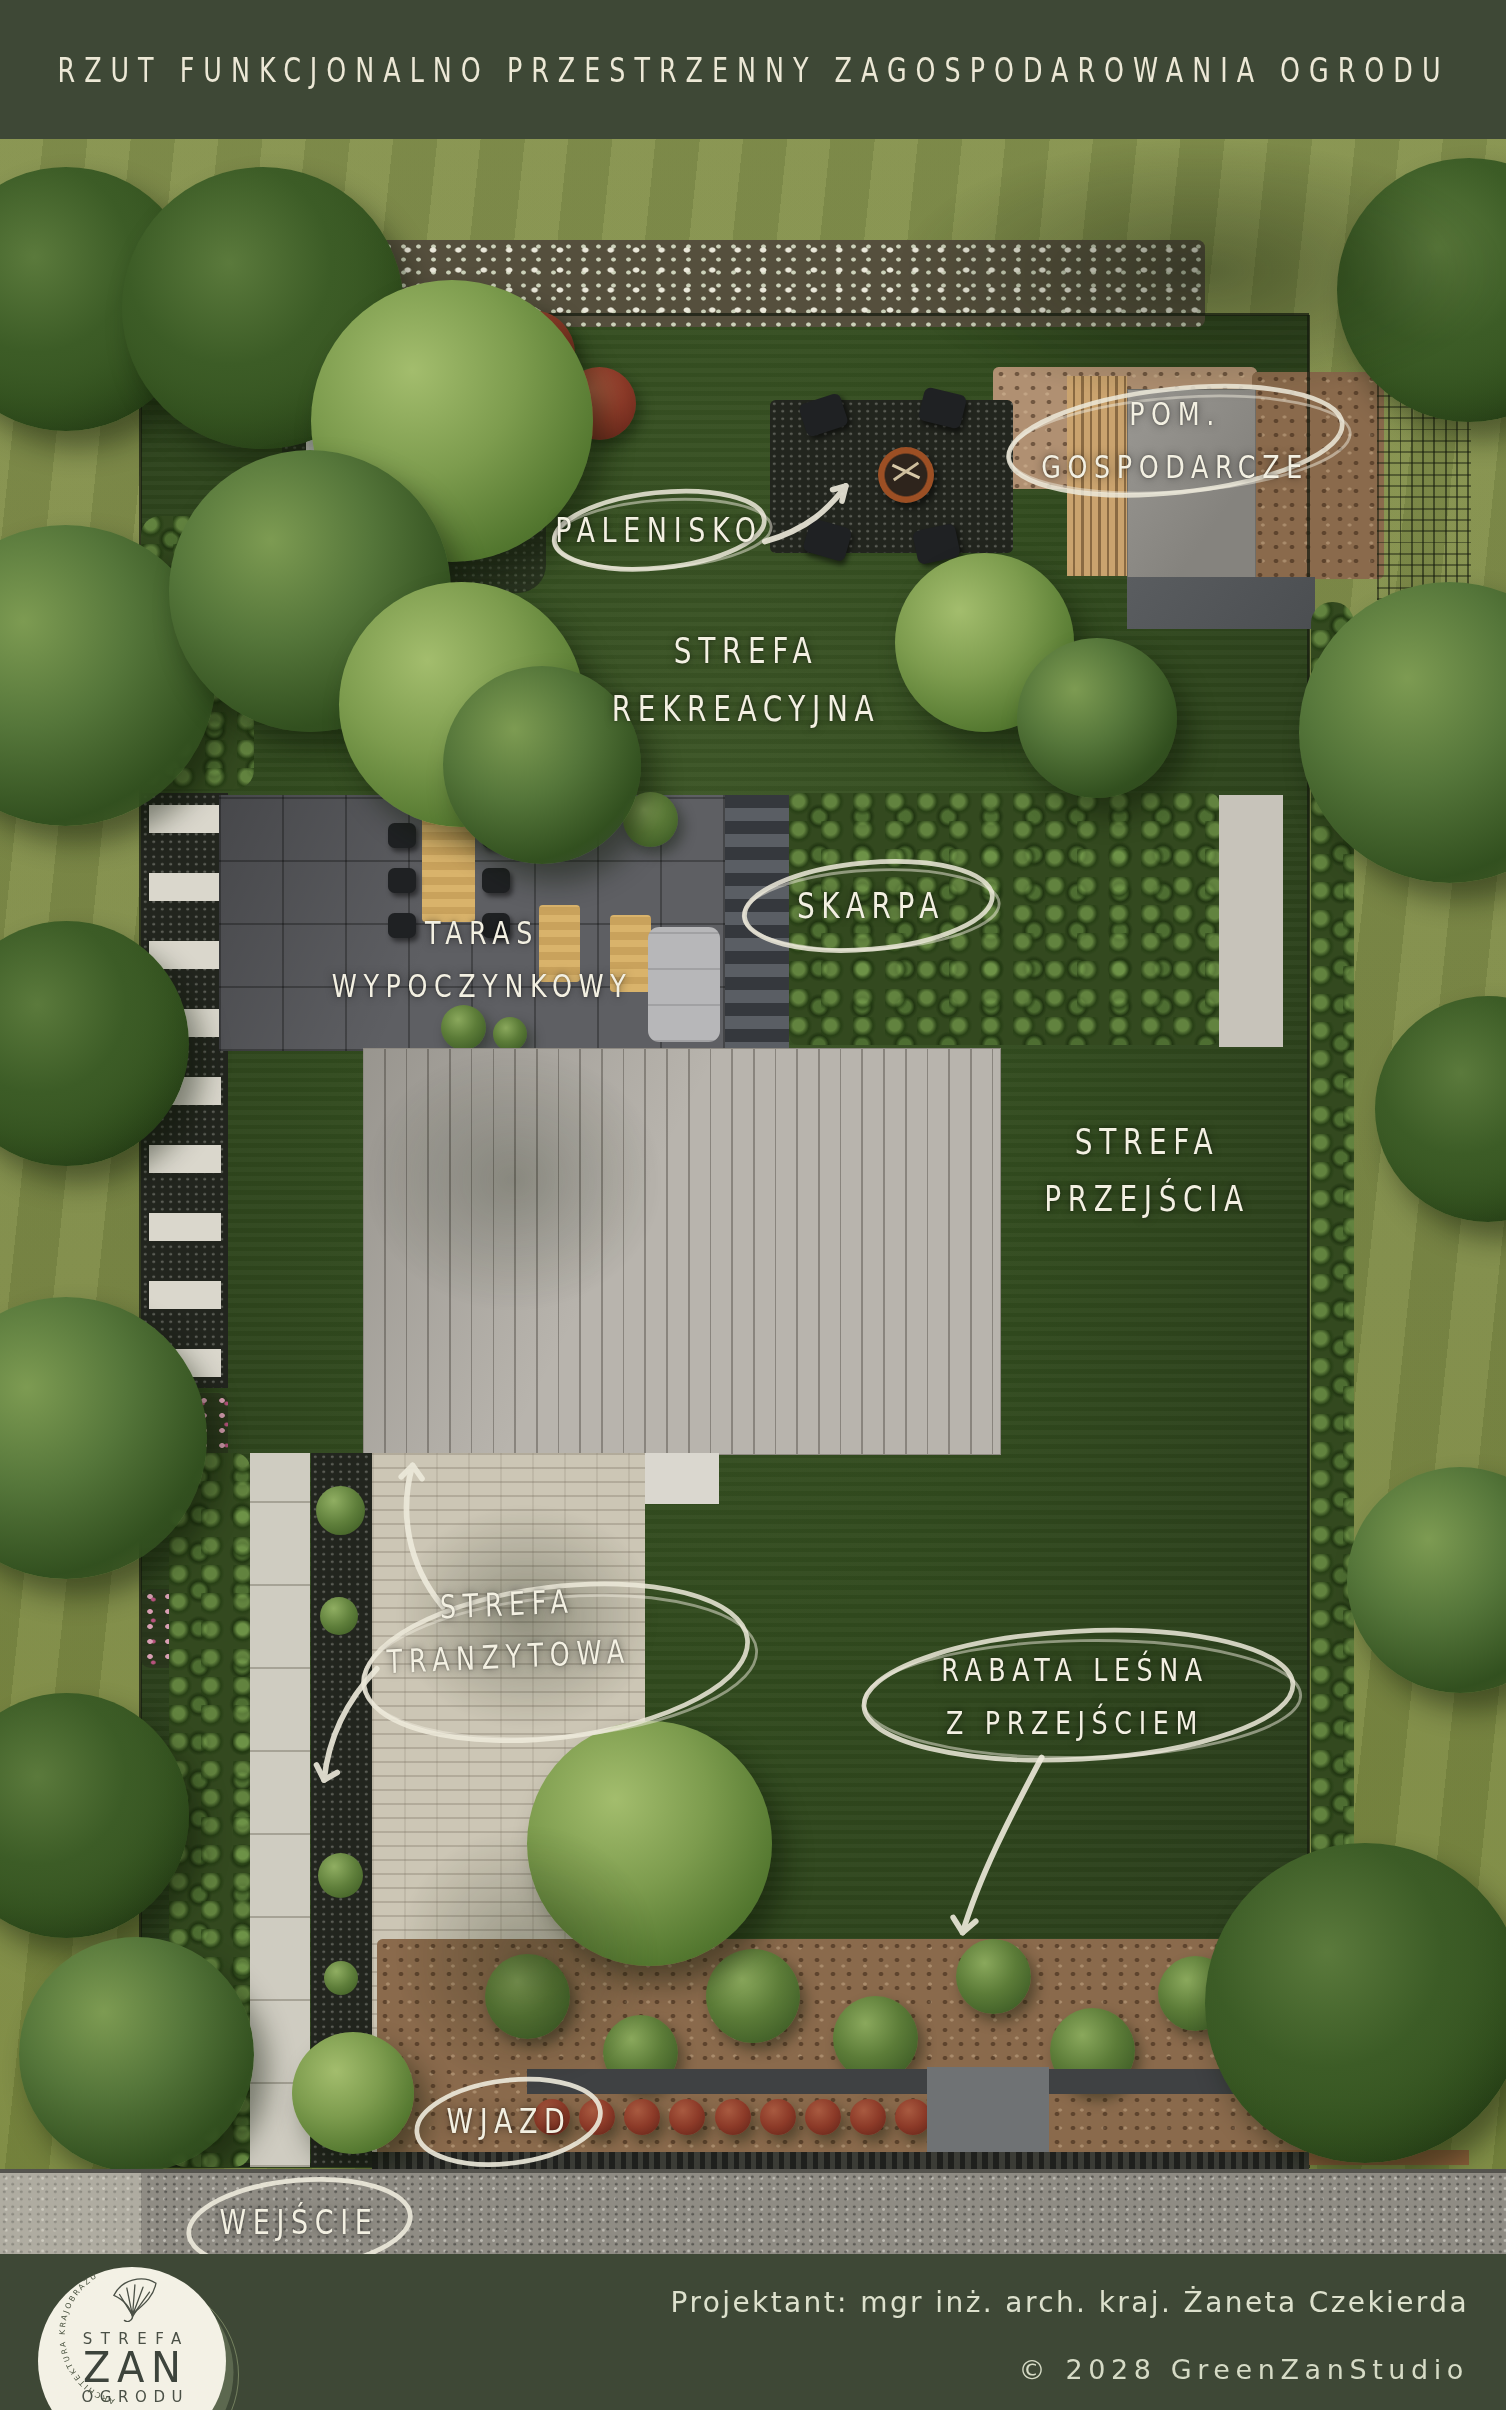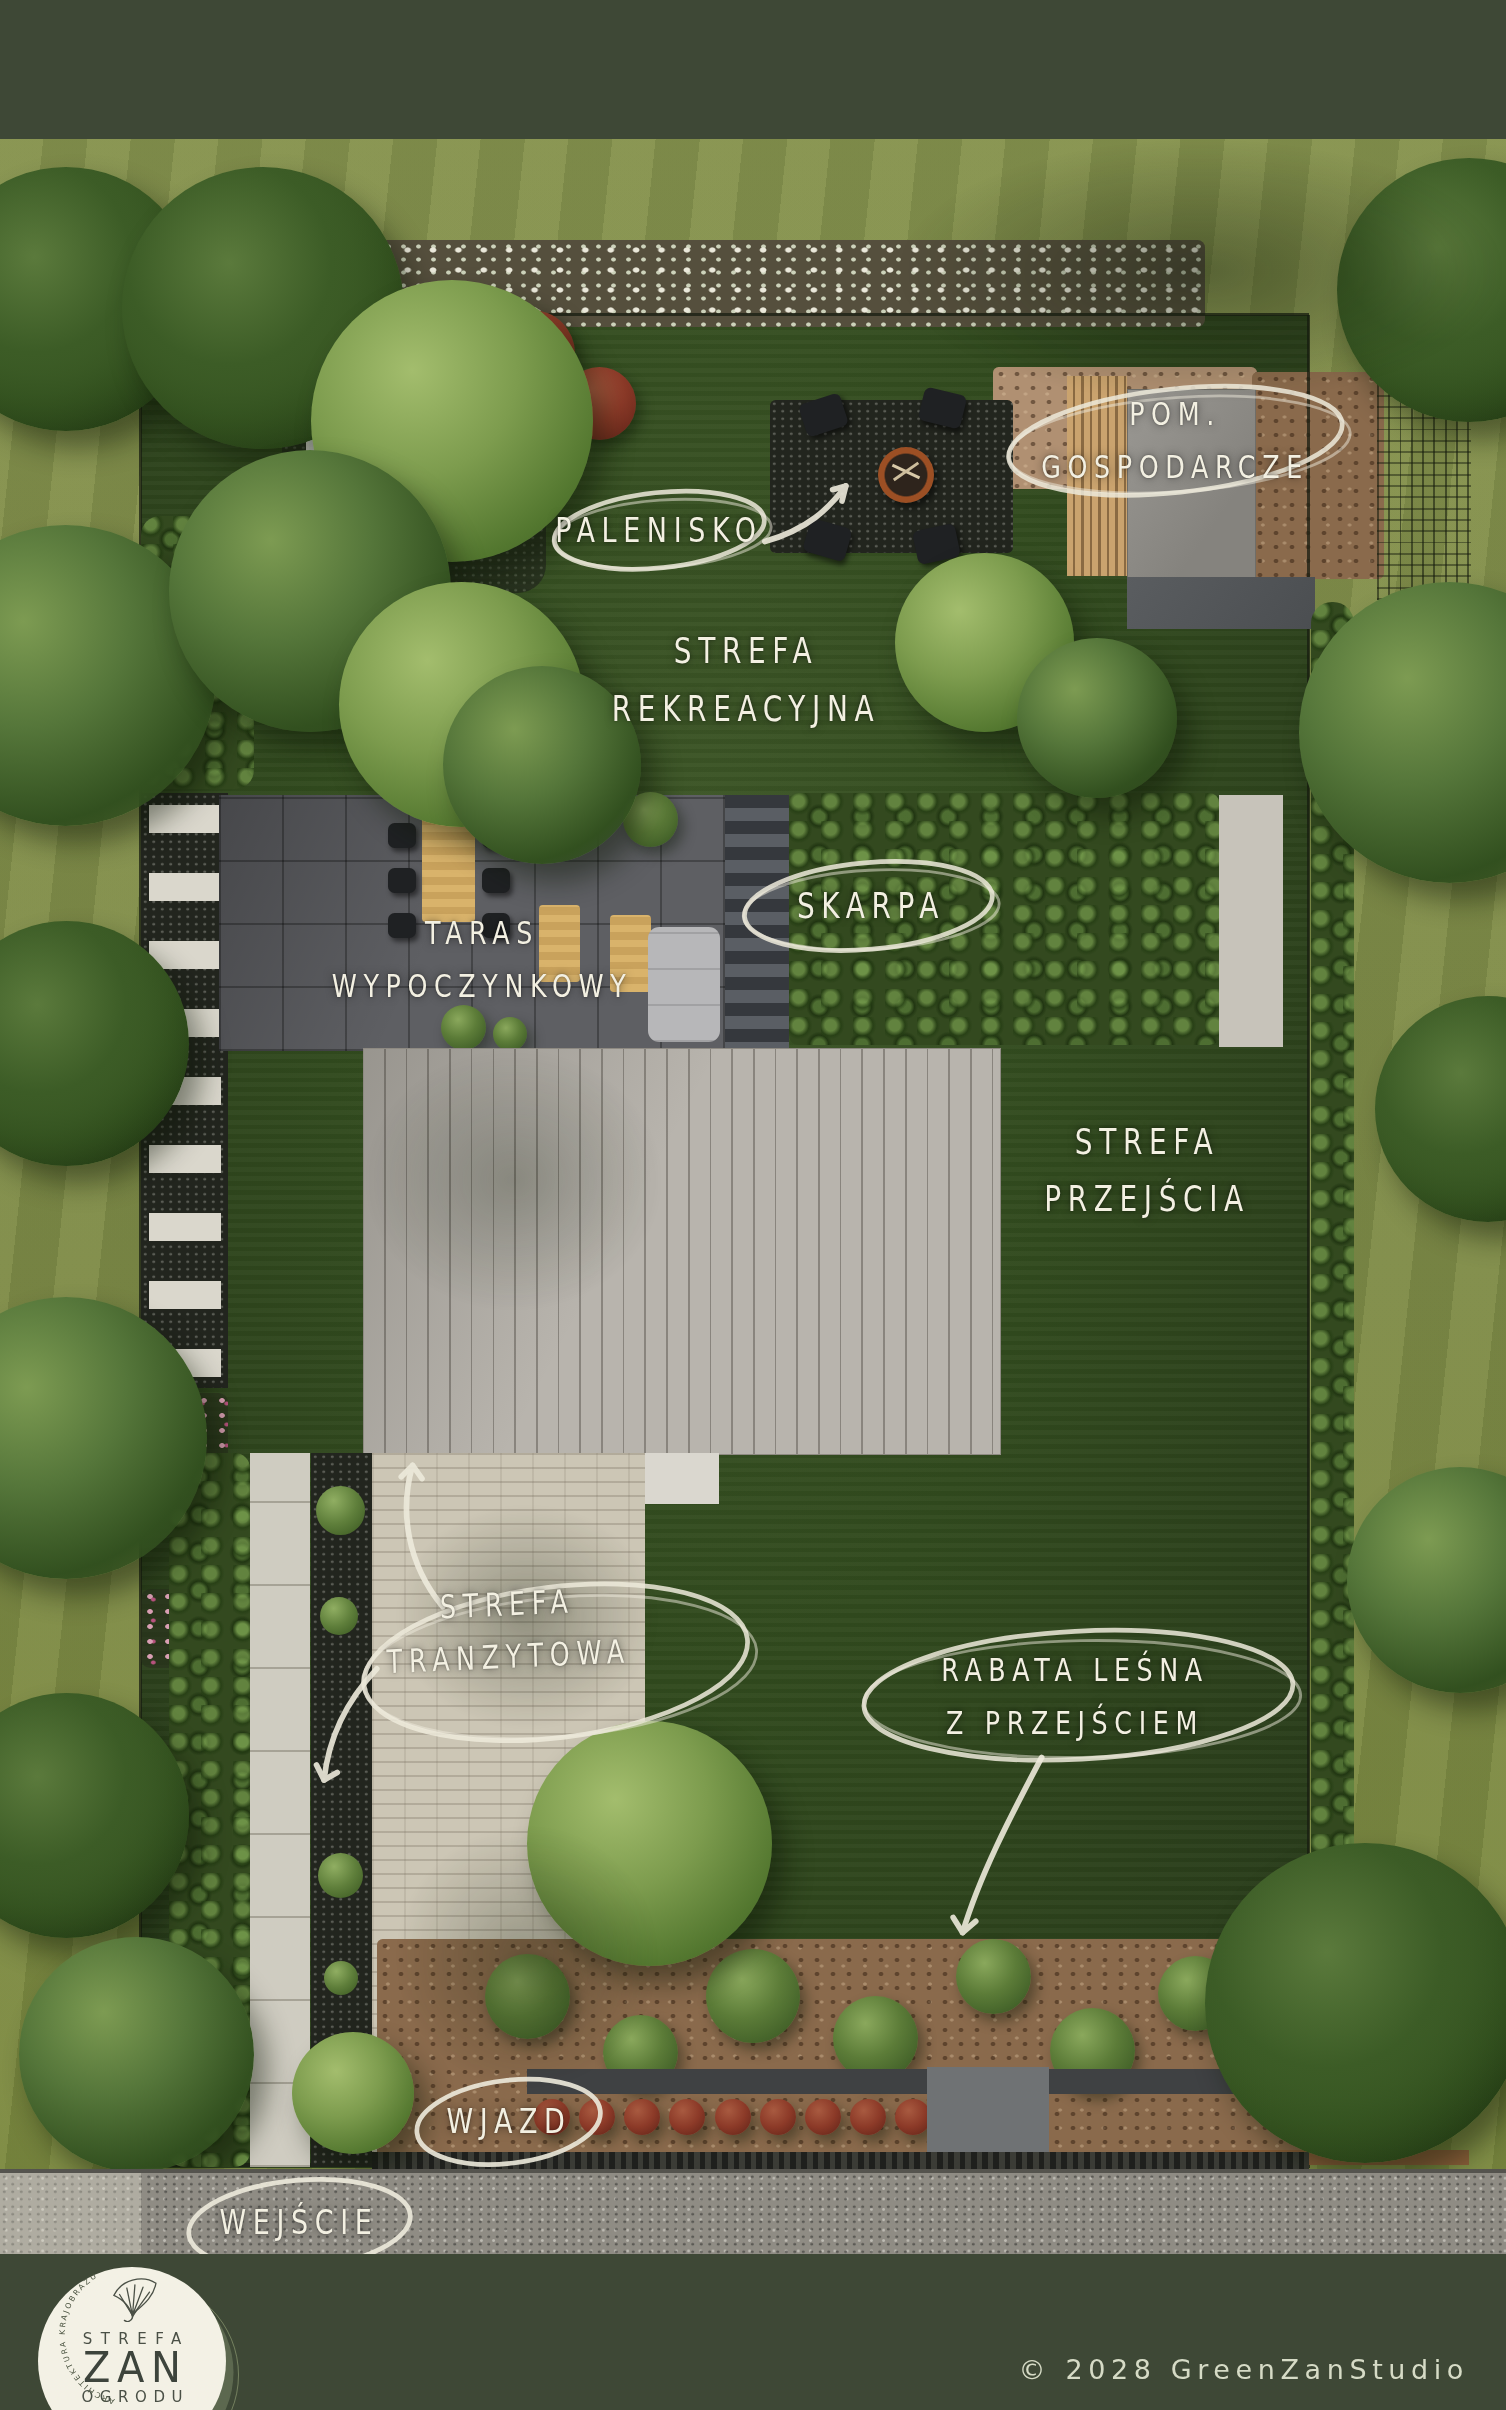--- a/index.html
+++ b/index.html
@@ -307,20 +307,23 @@
     <span>RABATA LEŚNA</span>
       <span>Z PRZEJŚCIEM</span>
   </div>
   <div class="abs lbl" style="left:509px;top:2121px;font-size:27px;">
       <span>WJAZD</span>
     </div>
   <div class="abs lbl" style="left:299px;top:2222px;font-size:27px;">
       <span>WEJŚCIE</span>
     </div>
 
+  <div class="abs band title">
+    <span>RZUT FUNKCJONALNO PRZESTRZENNY ZAGOSPODAROWANIA OGRODU</span>
+  </div>
 
   <div class="abs footer"></div>
   <div class="abs" style="left:51px;top:2281px;width:186px;height:186px;border-radius:50%;border:1.9px solid rgba(160,175,130,.55);"></div>
   <div class="abs logo-circle">
     <svg width="81" height="55" viewBox="0 0 100 68">
       <g fill="none" stroke="#4a5046" stroke-width="1.6" stroke-linecap="round">
         <path d="M50 62 C47 48 38 40 27 35 C36 16 62 9 79 20 C76 37 63 47 55 54 C53 57 51 59 50 62 Z"></path>
         <path d="M50 60 L34 34 M50 60 L43 26 M50 60 L53 22 M50 60 L63 25 M50 60 L71 31"></path>
         <path d="M50 62 C49 67 44 69 40 66"></path>
       </g>
@@ -330,16 +333,17 @@
     <div class="logo-studio">OGRODU</div>
   </div>
   <svg class="abs" style="left:28px;top:2258px;" width="207" height="153" viewBox="0 0 220 220">
     <defs>
         <path id="ringpath" d="M110,206 A96,96 0 0 1 110,14"></path>
       </defs>
     <text font-size="11" letter-spacing="3" fill="#49523f">
       <textPath href="#ringpath" startOffset="8%">ARCHITEKTURA KRAJOBRAZU</textPath>
     </text>
   </svg>
+  <div class="abs credit">Projektant: mgr inż. arch. kraj. Żaneta Czekierda</div>
   <div class="abs copyright">© 2028 GreenZanStudio</div>
 
 </div>
 
 
 </body></html>

